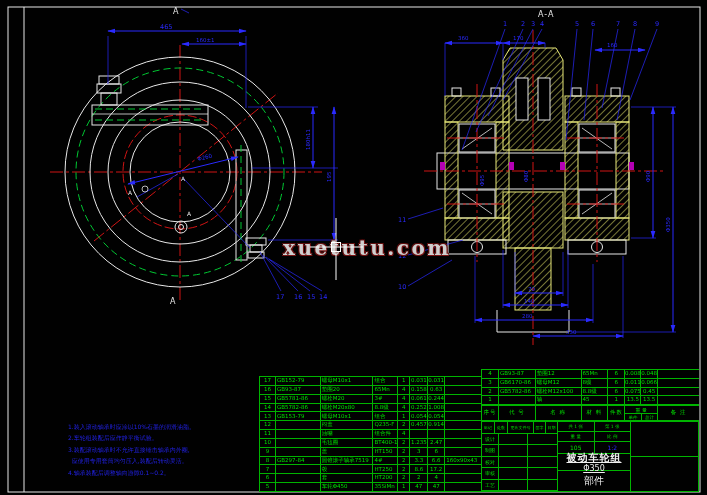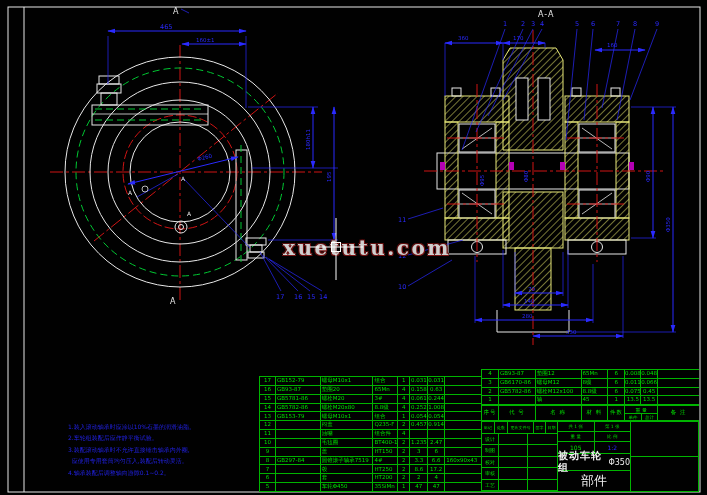--- a/index.html
+++ b/index.html
@@ -56,25 +56,25 @@
               border:1px solid #00b400;box-sizing:border-box;}
   .tb-admin{width:76px;display:flex;flex-direction:column;border-right:1px solid #00b400;box-sizing:border-box;}
   .tb-admin .arow{flex:1;display:flex;}
   .tb-admin .acell{border-right:1px solid #00b400;border-bottom:1px solid #00b400;box-sizing:border-box;
     color:#00e000;font-size:4px;display:flex;align-items:center;justify-content:center;overflow:hidden;white-space:nowrap;}
   .tb-mid{width:73px;display:flex;flex-direction:column;border-right:1px solid #00b400;box-sizing:border-box;}
   .mrow{display:flex;}
   .mcell{flex:1;border-right:1px solid #00b400;border-bottom:1px solid #00b400;box-sizing:border-box;
     color:#00e000;display:flex;align-items:center;justify-content:center;white-space:nowrap;overflow:hidden;}
   .mcell:last-child{border-right:none;}
-  .bigtitle{height:16px;border-bottom:1px solid #00b400;display:flex;
-    align-items:center;justify-content:center;color:#f0f0f0;}
+  .bigtitle{height:16px;border-bottom:1px solid #00b400;display:flex;flex-direction:column;
+    align-items:center;justify-content:center;color:#f0f0f0;text-decoration:underline;}
   .bigtitle .l1{font-size:10px;font-weight:bold;letter-spacing:1px;line-height:12px;}
   .bigtitle .l2{font-size:8px;line-height:9px;}
-  .subtitle{flex:1;display:flex;align-items:center;justify-content:center;color:#f0f0f0;font-size:13px;}
+  .subtitle{flex:1;display:flex;align-items:center;justify-content:center;color:#f0f0f0;font-size:10px;}
   .tb-right{flex:1;display:flex;flex-direction:column;}
   .tb-right .rc{flex:1;border-bottom:1px solid #00b400;}
   .tb-right .rc:last-child{border-bottom:none;}
   
   #crosshair{position:absolute;left:0;top:0;z-index:7;pointer-events:none;}
 </style>
 </head>
 <body>
 
 <div id="canvas">

